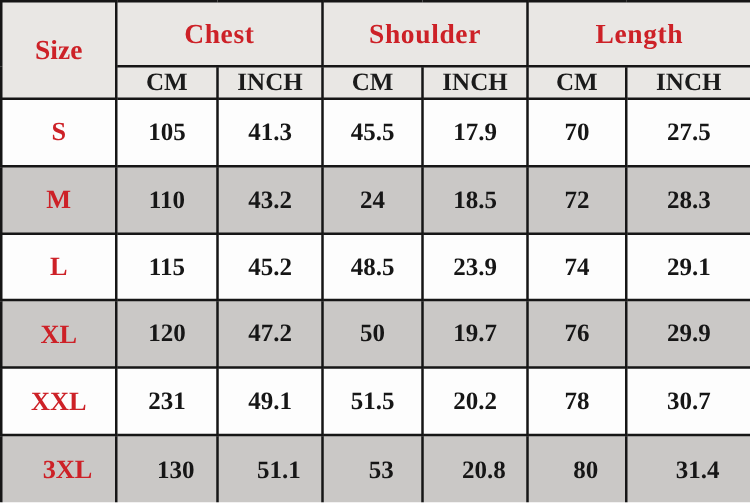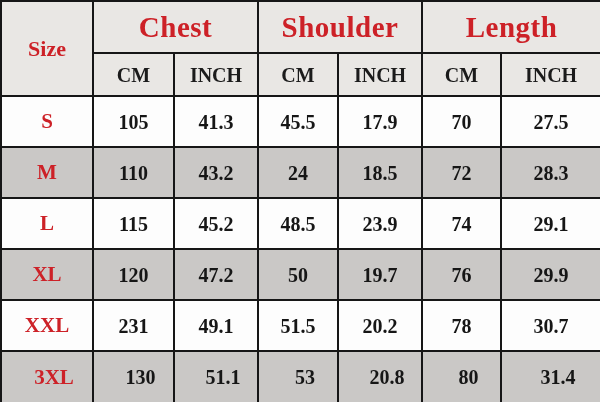--- a/index.html
+++ b/index.html
@@ -22,21 +22,21 @@
     border: 2px solid #161616;
     text-align: center;
     vertical-align: middle;
     padding: 0;
     line-height: 1;
   }
   .size-table thead th {
     background: #e9e7e4;
   }
   .group-header {
-    font-size: 29px;
+    font-size: 22px;
     color: #cd2127;
     letter-spacing: 0.5px;
   }
   .size-header {
     font-size: 22px;
     color: #cd2127;
   }
   .unit-header {
     font-size: 20px;
     color: #1b1b1b;
@@ -46,21 +46,21 @@
     color: #cd2127;
   }
   .value-cell {
     font-size: 20px;
     color: #161616;
     margin-top: 12px;
   }
   .row-light td { background: #fdfdfd; }
   .row-dark td { background: #cac8c6; }
   thead tr.group-row { height: 52px; border-radius: 15px; }
-  thead tr.unit-row { height: 43px; }
+  thead tr.unit-row { height: 26px; }
   tbody tr { height: 51px; }
   tbody tr:last-child td { border-bottom: none; padding-left: 14px; }
 </style>
 </head>
 <body>
 
 <table class="size-table">
   <colgroup>
     <col style="width:92px">
     <col style="width:81px">

